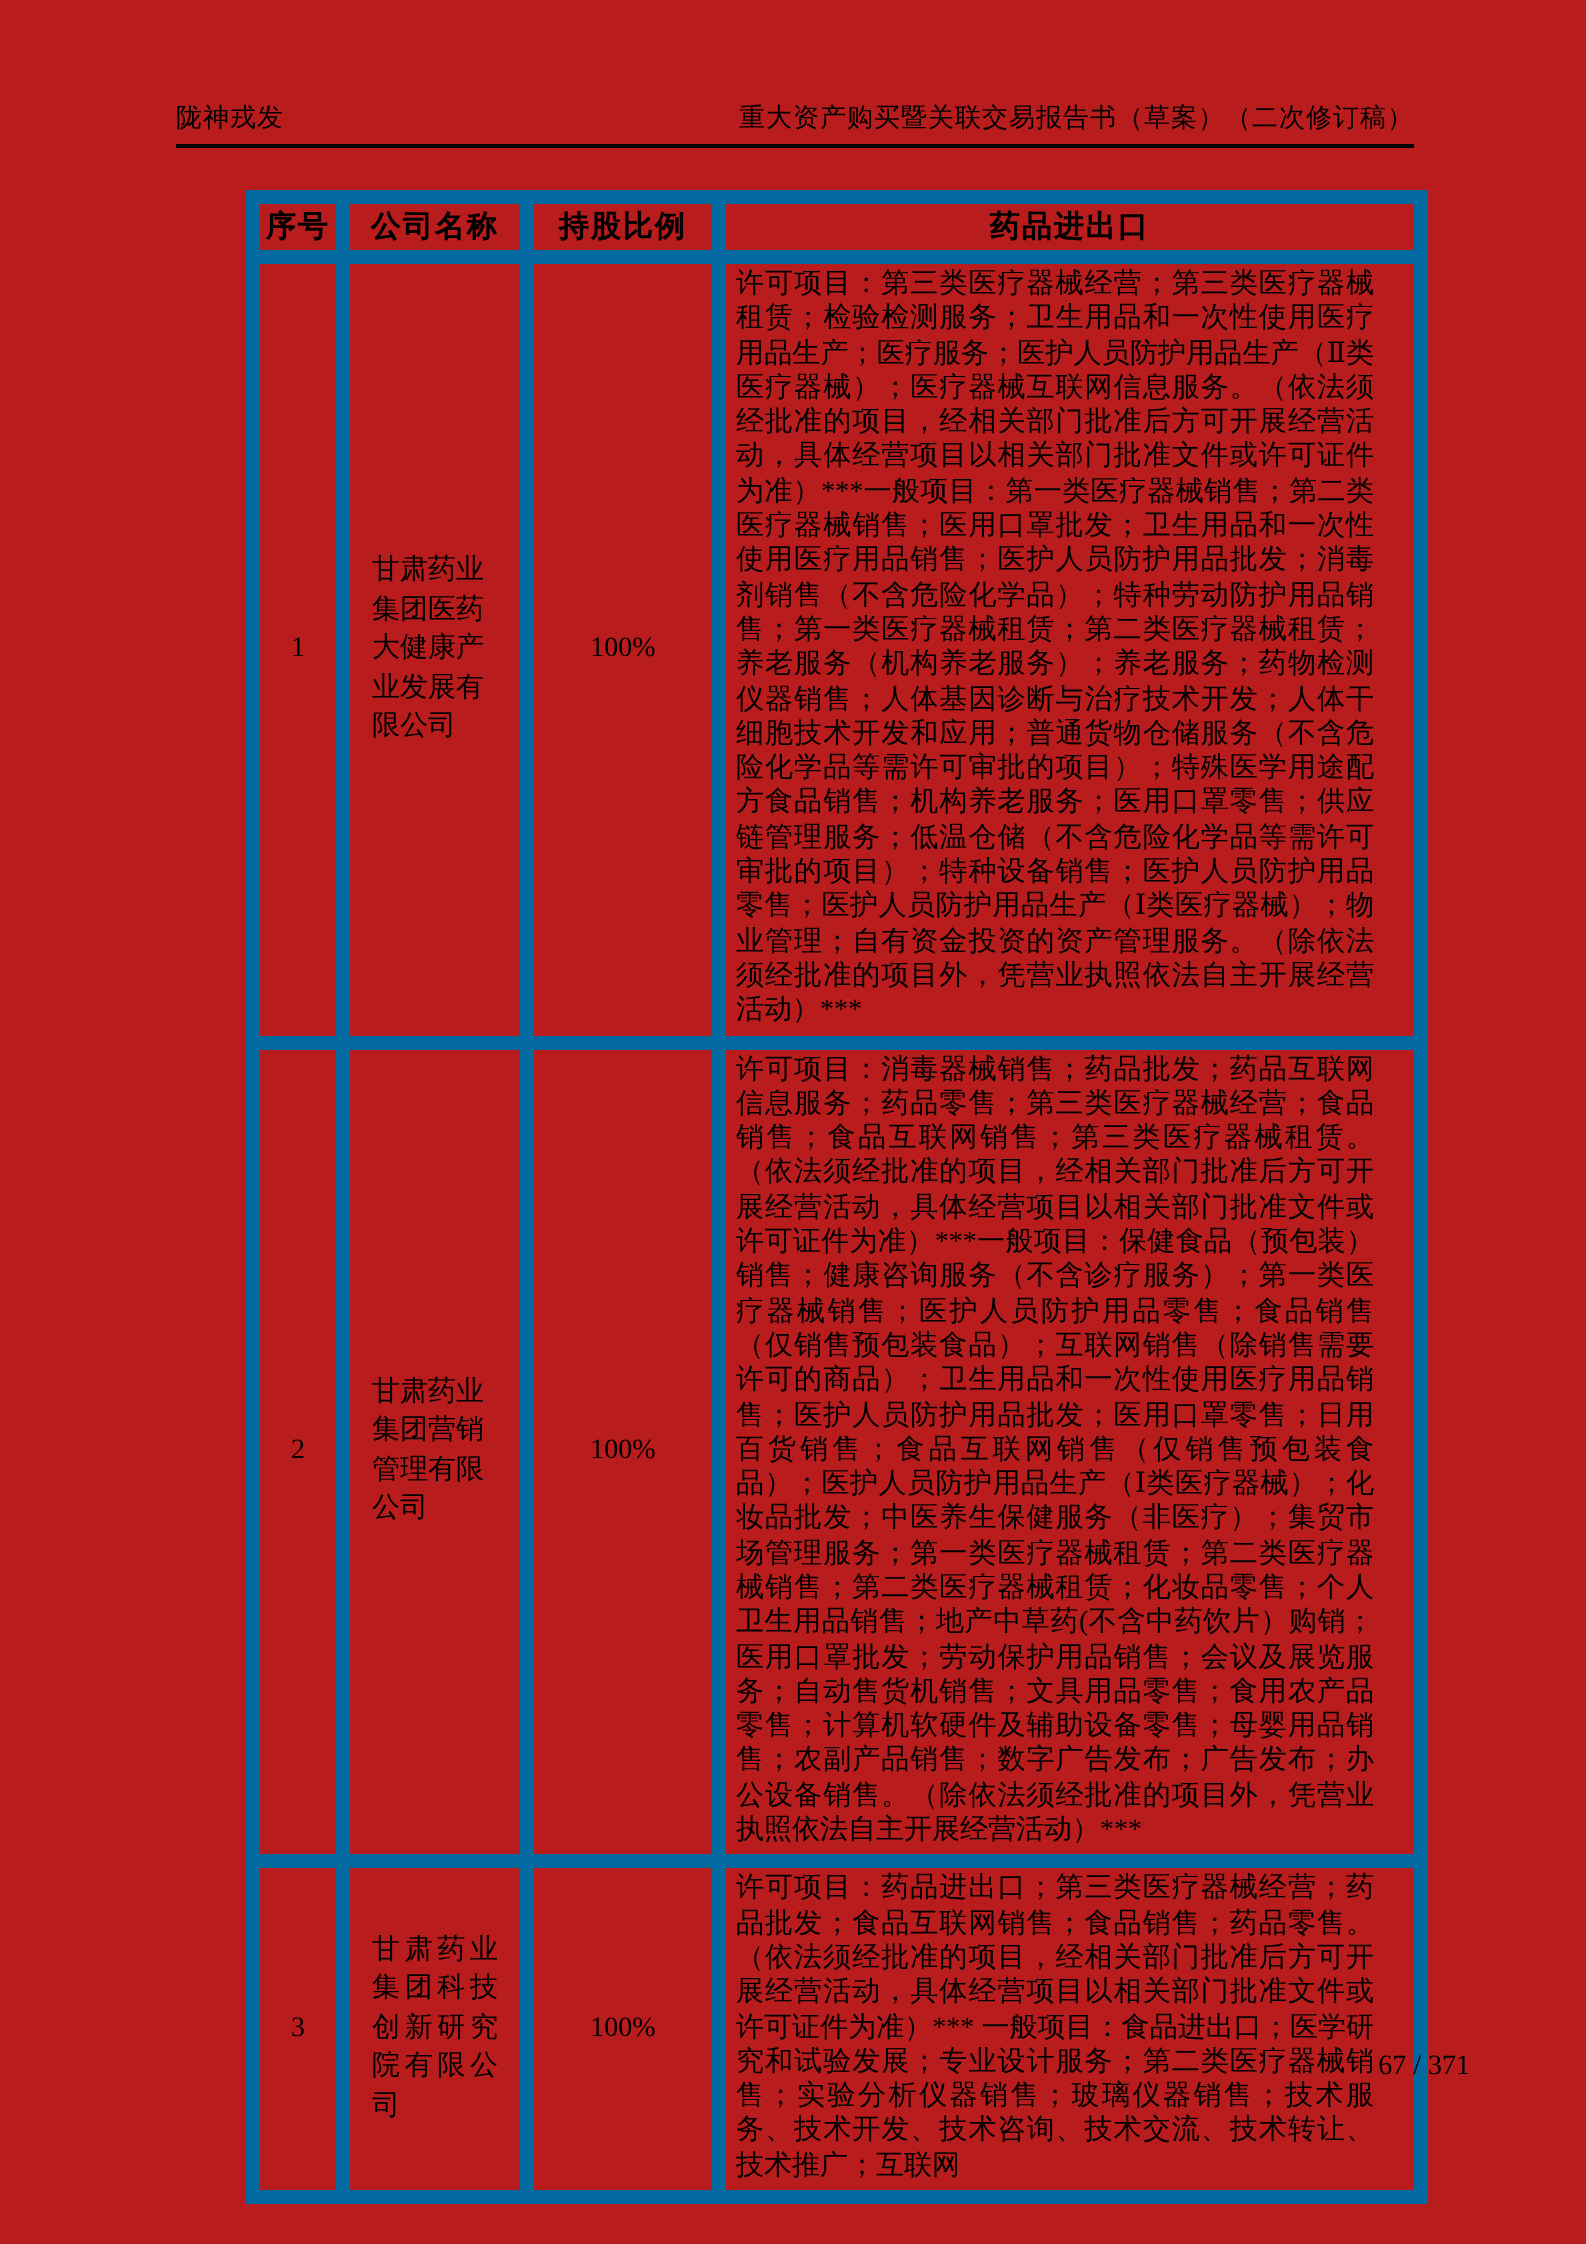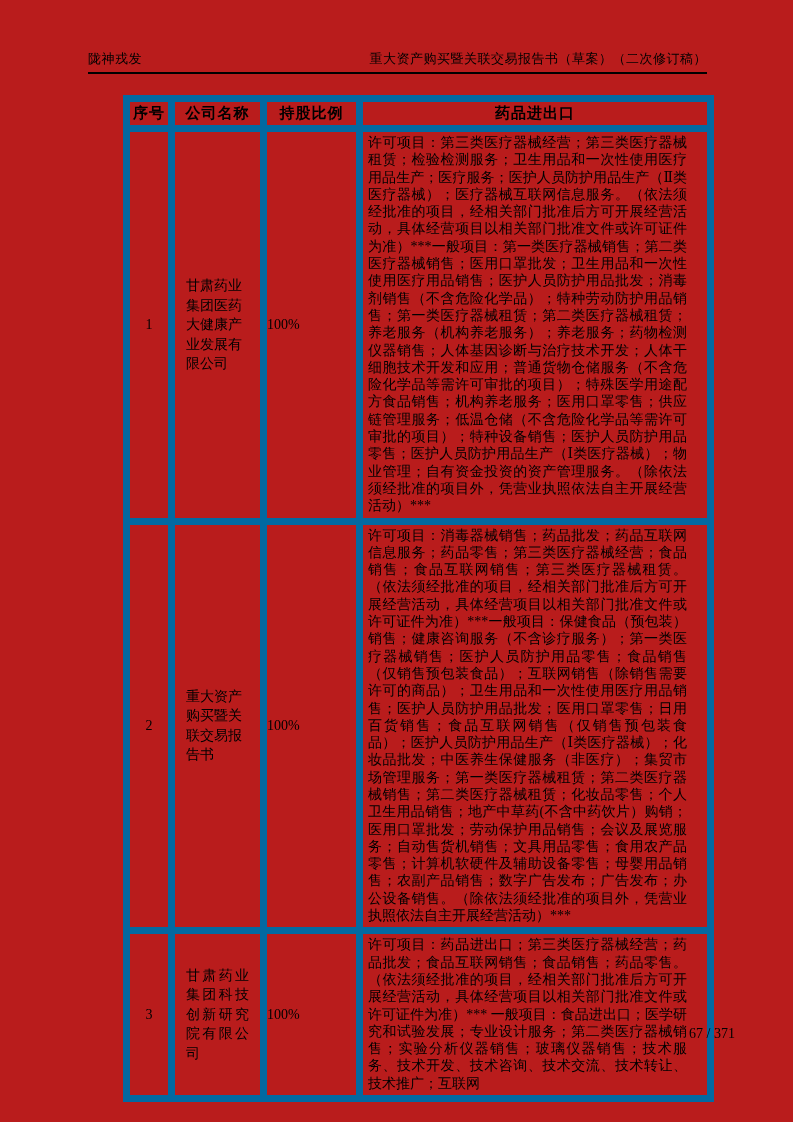--- a/index.html
+++ b/index.html
@@ -62,21 +62,21 @@
   }
   td.cell-name {
     padding: 0 11px;
     line-height: 19.5px;
   }
   td.cell-name.name-justify {
     text-align: justify;
     text-align-last: left;
   }
   td.cell-ratio {
-    text-align: left;
+    text-align: center;
     margin-top: 16px;
   }
   td.cell-scope {
     text-align: justify;
     padding: 2px 20px 3px 5px;
     line-height: 17.3px;
     vertical-align: top;
     word-break: break-all;
   }
   
@@ -116,21 +116,21 @@
     </thead>
     <tbody>
       <tr>
         <td class="cell-idx">1</td>
         <td class="cell-name">甘肃药业集团医药大健康产业发展有限公司</td>
         <td class="cell-ratio">100%</td>
         <td class="cell-scope">许可项目：第三类医疗器械经营；第三类医疗器械租赁；检验检测服务；卫生用品和一次性使用医疗用品生产；医疗服务；医护人员防护用品生产（Ⅱ类医疗器械）；医疗器械互联网信息服务。（依法须经批准的项目，经相关部门批准后方可开展经营活动，具体经营项目以相关部门批准文件或许可证件为准）***一般项目：第一类医疗器械销售；第二类医疗器械销售；医用口罩批发；卫生用品和一次性使用医疗用品销售；医护人员防护用品批发；消毒剂销售（不含危险化学品）；特种劳动防护用品销售；第一类医疗器械租赁；第二类医疗器械租赁；养老服务（机构养老服务）；养老服务；药物检测仪器销售；人体基因诊断与治疗技术开发；人体干细胞技术开发和应用；普通货物仓储服务（不含危险化学品等需许可审批的项目）；特殊医学用途配方食品销售；机构养老服务；医用口罩零售；供应链管理服务；低温仓储（不含危险化学品等需许可审批的项目）；特种设备销售；医护人员防护用品零售；医护人员防护用品生产（Ⅰ类医疗器械）；物业管理；自有资金投资的资产管理服务。（除依法须经批准的项目外，凭营业执照依法自主开展经营活动）***</td>
       </tr>
       <tr>
         <td class="cell-idx">2</td>
-        <td class="cell-name">重大资产购买暨关联交易报告书</td>
+        <td class="cell-name">甘肃药业集团营销管理有限公司</td>
         <td class="cell-ratio">100%</td>
         <td class="cell-scope">许可项目：消毒器械销售；药品批发；药品互联网信息服务；药品零售；第三类医疗器械经营；食品销售；食品互联网销售；第三类医疗器械租赁。（依法须经批准的项目，经相关部门批准后方可开展经营活动，具体经营项目以相关部门批准文件或许可证件为准）***一般项目：保健食品（预包装）销售；健康咨询服务（不含诊疗服务）；第一类医疗器械销售；医护人员防护用品零售；食品销售（仅销售预包装食品）；互联网销售（除销售需要许可的商品）；卫生用品和一次性使用医疗用品销售；医护人员防护用品批发；医用口罩零售；日用百货销售；食品互联网销售（仅销售预包装食品）；医护人员防护用品生产（Ⅰ类医疗器械）；化妆品批发；中医养生保健服务（非医疗）；集贸市场管理服务；第一类医疗器械租赁；第二类医疗器械销售；第二类医疗器械租赁；化妆品零售；个人卫生用品销售；地产中草药(不含中药饮片）购销；医用口罩批发；劳动保护用品销售；会议及展览服务；自动售货机销售；文具用品零售；食用农产品零售；计算机软硬件及辅助设备零售；母婴用品销售；农副产品销售；数字广告发布；广告发布；办公设备销售。（除依法须经批准的项目外，凭营业执照依法自主开展经营活动）***</td>
       </tr>
       <tr>
         <td class="cell-idx">3</td>
         <td class="cell-name name-justify">甘肃药业集团科技创新研究院有限公司</td>
         <td class="cell-ratio">100%</td>
         <td class="cell-scope">许可项目：药品进出口；第三类医疗器械经营；药品批发；食品互联网销售；食品销售；药品零售。（依法须经批准的项目，经相关部门批准后方可开展经营活动，具体经营项目以相关部门批准文件或许可证件为准）*** 一般项目：食品进出口；医学研究和试验发展；专业设计服务；第二类医疗器械销售；实验分析仪器销售；玻璃仪器销售；技术服务、技术开发、技术咨询、技术交流、技术转让、技术推广；互联网</td>
       </tr>
     </tbody>

